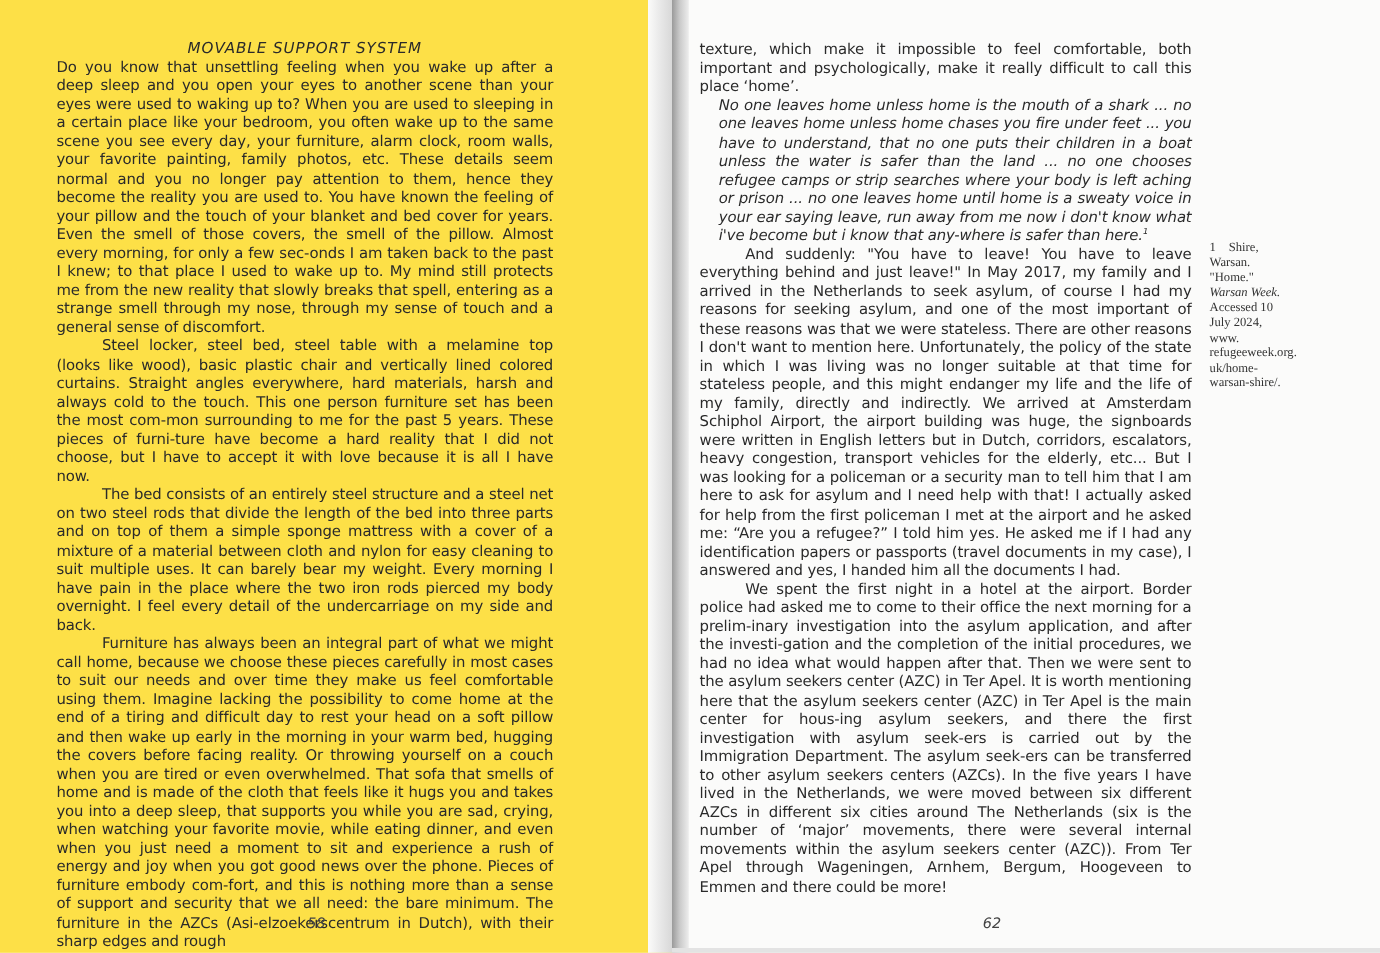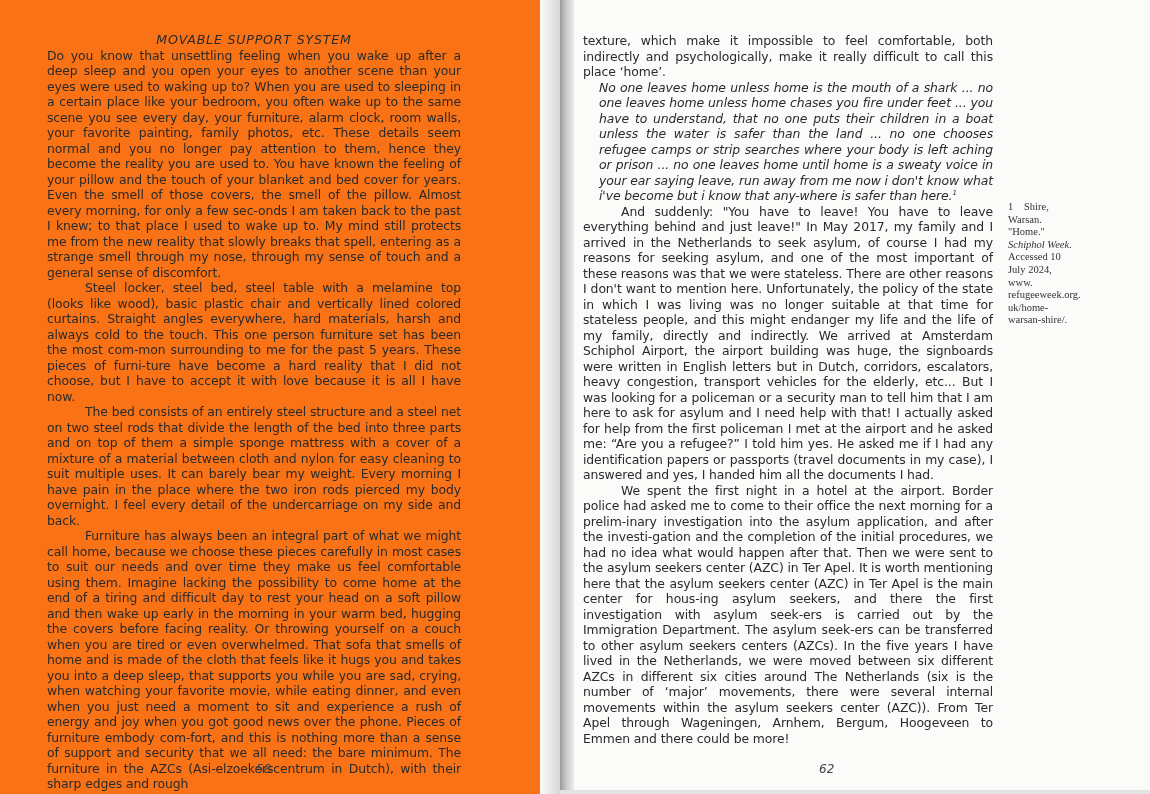--- a/index.html
+++ b/index.html
@@ -7,21 +7,21 @@
     width: 1150px; height: 794px; overflow: hidden;
     background: #fbfbfa;
     font-family: "DejaVu Sans", sans-serif;
     color: #2a2a2a;
     position: relative;
   }
   .spread { position: absolute; inset: 0; }
   .page {
     position: absolute; top: 0; height: 794px; overflow: hidden;
   }
-  .page-left { left: 0; width: 608px; background: #f97316; }
+  .page-left { left: 0; width: 608px; background: #fde047; }
   .page-right { left: 560px; width: 590px; background: #fbfbfa; }
   .gutter-left {
     position: absolute; left: 540px; top: 0; width: 20px; height: 794px;
     background: linear-gradient(to right, #fbfbfa 0%, #ececec 40%, #d8d8d8 100%);
   }
   .gutter-right {
     position: absolute; left: 560px; top: 0; width: 14px; height: 794px;
     background: linear-gradient(to right, #9a9a9a 0%, #c9c9c9 45%, #ededed 100%);
   }
   .bottom-edge {
@@ -76,26 +76,26 @@
     <div class="page-number pn-left">58</div>
   </div>
 
   <div class="gutter-left"></div>
 
   <div class="page page-right"></div>
   <div class="gutter-right"></div>
   <div class="bottom-edge"></div>
 
   <div class="column col-right">
-    <p>texture, which make it impossible to feel comfortable, both indirectly and psychologically, make it really difficult to call this place ‘home’.</p>
+    <p>texture, which make it impossible to feel comfortable, both important and psychologically, make it really difficult to call this place ‘home’.</p>
     <p class="quote"><span>No one leaves home unless home is the mouth of a shark ... no one leaves home unless home chases you fire under feet ... you have to understand, that no one puts their children in a boat unless the water is safer than the land ... no one chooses refugee camps or strip searches where your body is left aching or prison ... no one leaves home until home is a sweaty voice in your ear saying leave, run away from me now i don't know what i've become but i know that any-where is safer than here.</span><sup>1</sup></p>
     <p class="indent">And suddenly: "You have to leave! You have to leave everything behind and just leave!" In May 2017, my family and I arrived in the Netherlands to seek asylum, of course I had my reasons for seeking asylum, and one of the most important of these reasons was that we were stateless. There are other reasons I don't want to mention here. Unfortunately, the policy of the state in which I was living was no longer suitable at that time for stateless people, and this might endanger my life and the life of my family, directly and indirectly. We arrived at Amsterdam Schiphol Airport, the airport building was huge, the signboards were written in English letters but in Dutch, corridors, escalators, heavy congestion, transport vehicles for the elderly, etc... But I was looking for a policeman or a security man to tell him that I am here to ask for asylum and I need help with that! I actually asked for help from the first policeman I met at the airport and he asked me: “Are you a refugee?” I told him yes. He asked me if I had any identification papers or passports (travel documents in my case), I answered and yes, I handed him all the documents I had.</p>
     <p class="indent">We spent the first night in a hotel at the airport. Border police had asked me to come to their office the next morning for a prelim-inary investigation into the asylum application, and after the investi-gation and the completion of the initial procedures, we had no idea what would happen after that. Then we were sent to the asylum seekers center (AZC) in Ter Apel. It is worth mentioning here that the asylum seekers center (AZC) in Ter Apel is the main center for hous-ing asylum seekers, and there the first investigation with asylum seek-ers is carried out by the Immigration Department. The asylum seek-ers can be transferred to other asylum seekers centers (AZCs). In the five years I have lived in the Netherlands, we were moved between six different AZCs in different six cities around The Netherlands (six is the number of ‘major’ movements, there were several internal movements within the asylum seekers center (AZC)). From Ter Apel through Wageningen, Arnhem, Bergum, Hoogeveen to Emmen and there could be more!</p>
   </div>
 
   <div class="footnote">
     <span class="fn-num">1</span><span>Shire, Warsan. "Home."</span>
-    <em>Schiphol Week.</em>
+    <em>Warsan Week.</em>
     <span>Accessed 10 July 2024, www. refugeeweek.org. uk/home-warsan-shire/.</span>
   </div>
 
   <div class="page-number pn-right">62</div>
 </div>
 
 </body></html>

